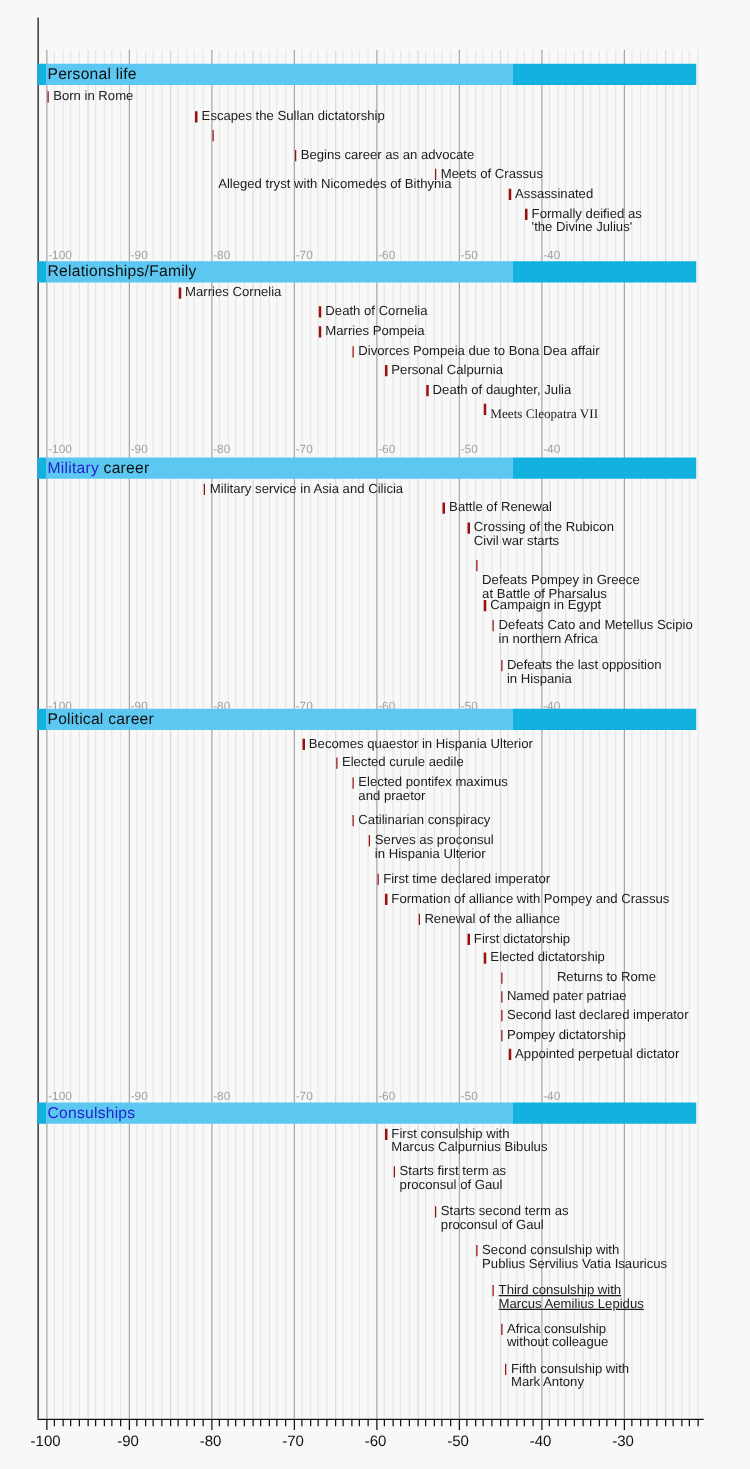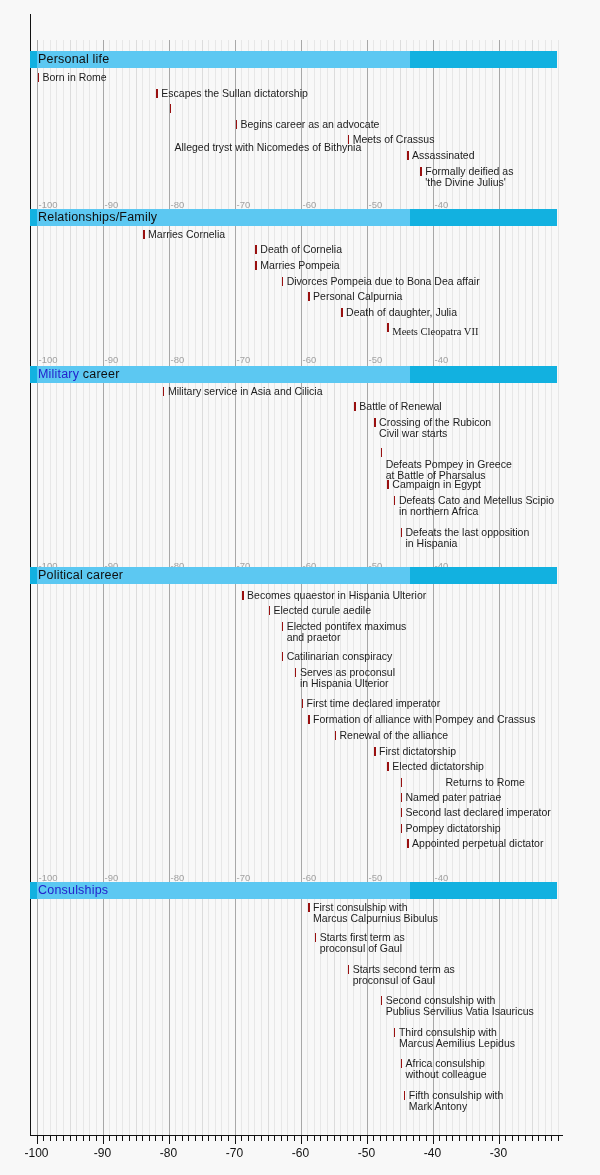--- a/index.html
+++ b/index.html
@@ -347,21 +347,21 @@
       <div class="event-label" style="left: 352.7px; top: 964px;">
         <div>Starts second term as</div>
         <div>proconsul of Gaul</div>
       </div>
       <div class="event-marker" style="left: 380.7px; top: 996px; background: rgb(153, 16, 16);"></div>
       <div class="event-label" style="left: 385.7px; top: 995px;">
         <div>Second consulship with</div>
         <div>Publius Servilius Vatia Isauricus</div>
       </div>
       <div class="event-marker" style="left: 393.9px; top: 1028px; background: rgb(153, 16, 16);"></div>
-      <div class="event-label" style="left: 398.9px; top: 1027px;">
+      <div class="event-label" style="left: 398.9px; top: 1027px; text-decoration: underline;">
         <div>Third consulship with</div>
         <div>Marcus Aemilius Lepidus</div>
       </div>
       <div class="event-marker" style="left: 400.5px; top: 1059px; background: rgb(153, 16, 16);"></div>
       <div class="event-label" style="left: 405.5px; top: 1058px;">
         <div>Africa consulship</div>
         <div>without colleague</div>
       </div>
       <div class="event-marker" style="left: 403.8px; top: 1091px; background: rgb(153, 16, 16);"></div>
       <div class="event-label" style="left: 408.8px; top: 1090px;">

